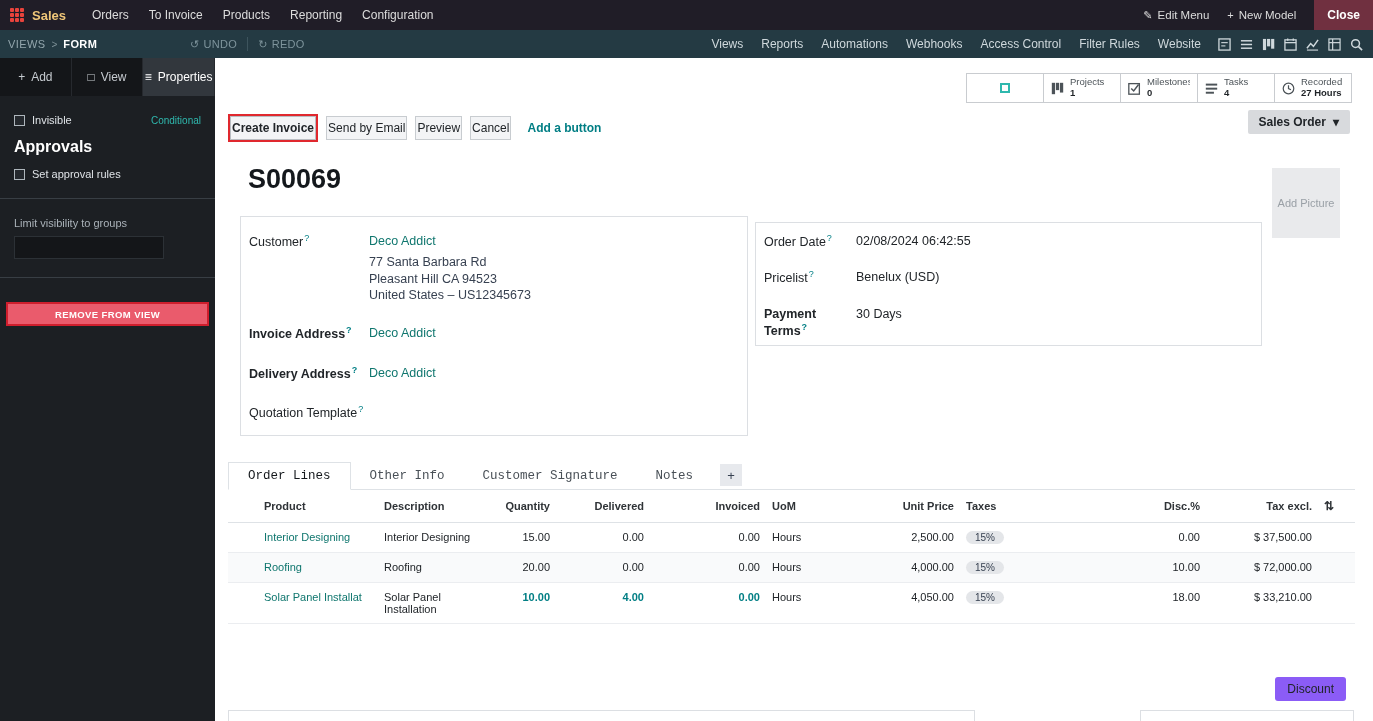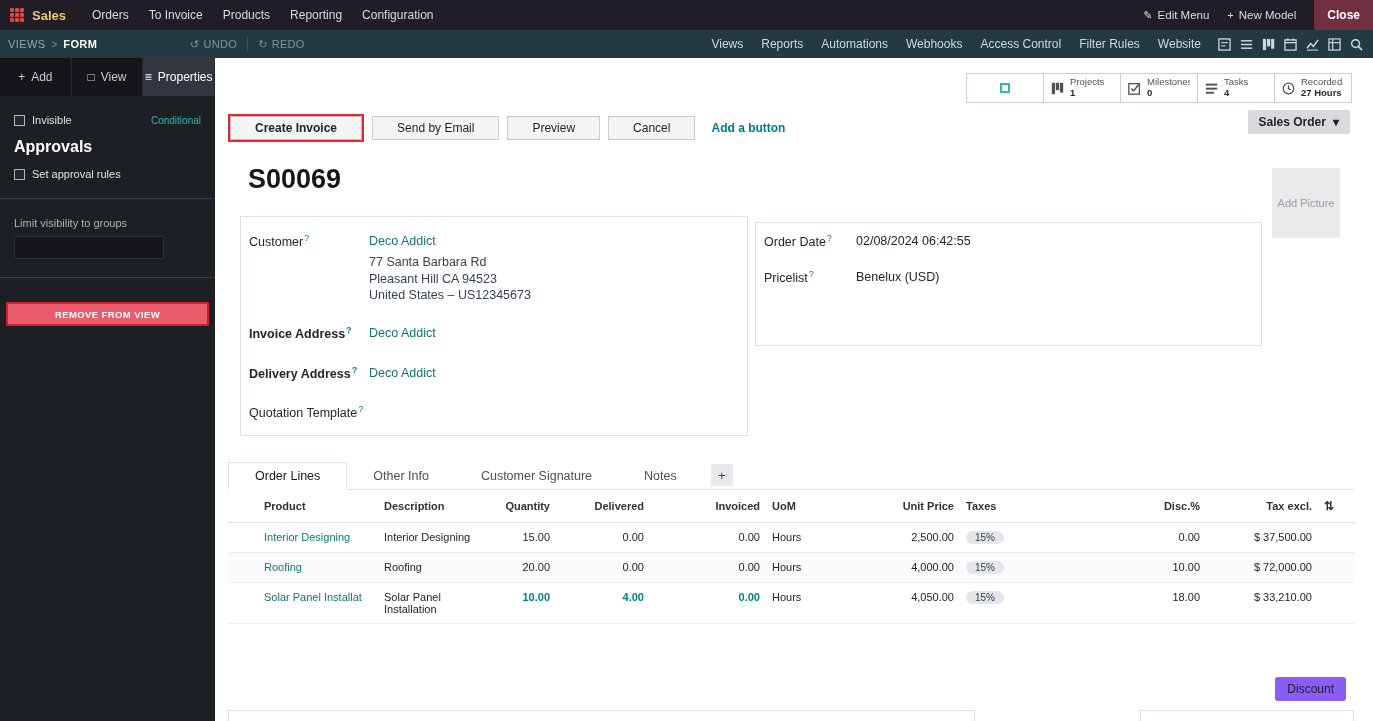--- a/index.html
+++ b/index.html
@@ -71,21 +71,21 @@
   .stat-add .sq { width:10px; height:10px; border:2px solid #2fb8ae; }
 
   
   .status-btn { position:absolute; top:52px; right:23px; height:24px; padding:0 11px; background:#d8dadd;
                 border:none; font-size:12px; font-weight:bold; color:#212529; display:flex;
                 align-items:center; gap:7px; cursor:pointer; border-radius:2px; font-family:inherit; }
 
   
   .actions { position:absolute; top:56px; left:13px; display:flex; align-items:center; gap:8px; }
   .sel-wrap { border:2px solid #e0282e; }
-  .btn { height:24px; padding:0 24px; background:#f3f4f6; border:1px solid #c8ccd0; font-size:12px;
+  .btn { height:24px; padding:0 1px; background:#f3f4f6; border:1px solid #c8ccd0; font-size:12px;
          color:#212529; cursor:pointer; font-family:inherit; }
   .btn.primary { font-weight:bold; border-color:#b9bdc2; }
   .add-btn-link { color:#017e84; font-weight:bold; font-size:12px; cursor:pointer; margin-left:8px; }
 
   .record-title { position:absolute; top:106px; left:33px; font-size:27px; font-weight:bold; color:#14181c; cursor:text; }
 
   .add-picture { position:absolute; top:110px; left:1057px; width:68px; height:70px; background:#e9eaec;
                  color:#9aa0a6; font-size:11px; display:flex; align-items:center; justify-content:center;
                  text-align:center; cursor:pointer; padding:0 4px; }
 
@@ -100,21 +100,21 @@
   .q { color:#017e84; font-size:9px; vertical-align:super; margin-left:1px; }
   .link { color:#0f766e; cursor:pointer; }
   .fvalue { color:#212529; cursor:pointer; }
   .addr { margin:4px 0 0 120px; font-size:12.5px; color:#374151; line-height:1.3; }
   .mt { margin-top:22px; }
   .group-right .frow { margin-bottom:19px; }
 
   
   .notebook { position:absolute; left:13px; right:18px; top:403px; }
   .nb-tabs { display:flex; align-items:flex-end; border-bottom:1px solid #dee2e6; height:29px; }
-  .nb-tab { padding:6px 26px; font-size:12.5px; color:#495057; cursor:pointer; white-space:nowrap; }
+  .nb-tab { padding:6px 19px; font-size:12.5px; color:#495057; cursor:pointer; white-space:nowrap;font-family:Liberation Mono, monospace; }
   .nb-tab.active { background:#fff; border:1px solid #dee2e6; border-bottom:1px solid #fff;
                    margin-bottom:-1px; color:#14181c; }
   .nb-add { width:22px; height:22px; margin-left:8px; margin-bottom:3px; background:#e7e9ed; border:none;
             font-size:13px; color:#374151; cursor:pointer; display:flex; align-items:center; justify-content:center; }
 
   
   table.ol { width:100%; border-collapse:collapse; table-layout:fixed; font-size:11px; color:#212529; }
   .ol th { font-weight:bold; color:#2f3337; text-align:left; padding:9px 6px; border-bottom:1px solid #dee2e6;
            white-space:nowrap; cursor:pointer; }
   .ol td { padding:8px 6px; border-bottom:1px solid #ebedf0; vertical-align:top; cursor:pointer; }
@@ -362,20 +362,24 @@
     </div>
 
     <div class="group group-right">
       <div class="frow">
         <span class="flabel"><span>Order Date</span><sup class="q">?</sup></span>
         <span class="fvalue">02/08/2024 06:42:55</span>
       </div>
       <div class="frow">
         <span class="flabel"><span>Pricelist</span><sup class="q">?</sup></span>
         <span class="fvalue">Benelux (USD)</span>
+      </div>
+      <div class="frow">
+        <span class="flabel bold"><span>Payment Terms</span><sup class="q">?</sup></span>
+        <span class="fvalue">30 Days</span>
       </div>
     </div>
 
     <div class="notebook">
       <div class="nb-tabs">
         <span class="nb-tab active">Order Lines</span>
         <span class="nb-tab">Other Info</span>
         <span class="nb-tab">Customer Signature</span>
         <span class="nb-tab">Notes</span>
         <button class="nb-add">+</button>

